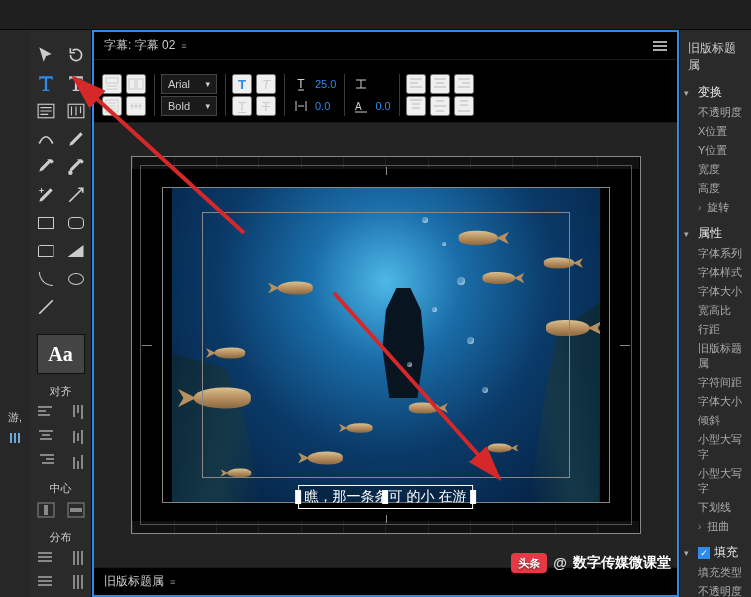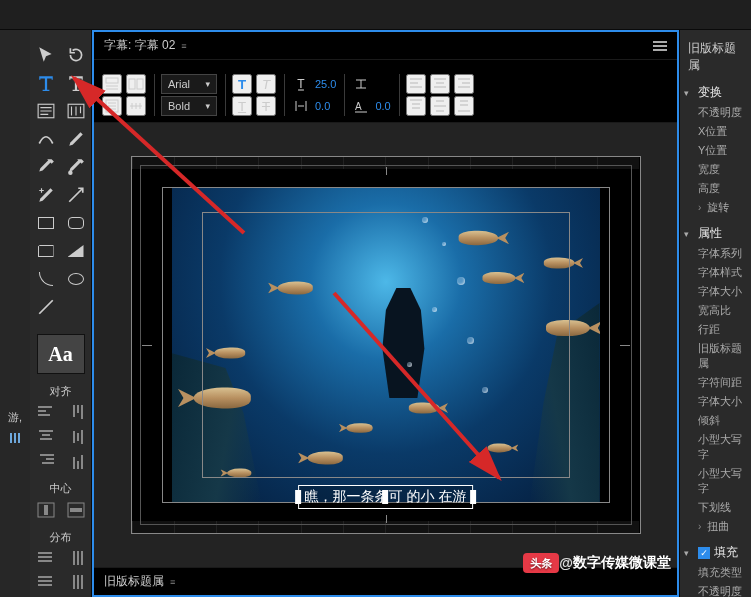--- a/index.html
+++ b/index.html
@@ -79,21 +79,21 @@
     
     .right-panel { width: 72px; background: #2a2a2a; border-left: 1px solid #0a0a0a; padding: 8px 4px; overflow: hidden; }
     .rp-title { font-size: 12px; color: #ccc; padding: 2px 4px 8px 4px; }
     .rp-group { margin-bottom: 6px; }
     .rp-group-head { display: flex; align-items: center; gap: 4px; color: #e8e8e8; font-size: 12px; padding: 2px 0; cursor: pointer; }
     .rp-group-head::before { content: "▾"; font-size: 9px; color: #aaa; width: 10px; }
     .rp-item { font-size: 11px; color: #aaa; padding: 2px 0 2px 14px; display: flex; align-items: center; gap: 4px; cursor: default; }
     .rp-item.sub::before { content: "›"; font-size: 10px; color: #888; margin-right: 2px; }
     .rp-check { width: 12px; height: 12px; background: #2d8ceb; display: inline-flex; align-items: center; justify-content: center; font-size: 9px; color: #fff; }
     
-    .watermark { position: absolute; bottom: 24px; right: 80px; display: flex; align-items: center; color: #fff; font-size: 14px; font-weight: bold; z-index: 50; text-shadow: 0 1px 2px rgba(0,0,0,0.6);}
+    .watermark { position: absolute; bottom: 24px; right: 80px; display: flex; align-items: center; gap: 6px; color: #fff; font-size: 14px; font-weight: bold; z-index: 50; text-shadow: 0 1px 2px rgba(0,0,0,0.6);}
     .wm-badge { background: #e63946; color: #fff; width: 36px; height: 20px; border-radius: 4px; display: flex; align-items: center; justify-content: center; font-size: 11px; }
     .wm-at { opacity: 0.85; }
     
     .hamburger { display: flex; flex-direction: column; gap: 2px; cursor: pointer; }
     .hamburger span { width: 14px; height: 2px; background: #aaa; }
   </style>
 </head>
 <body>
 
 <div class="app-shell">

